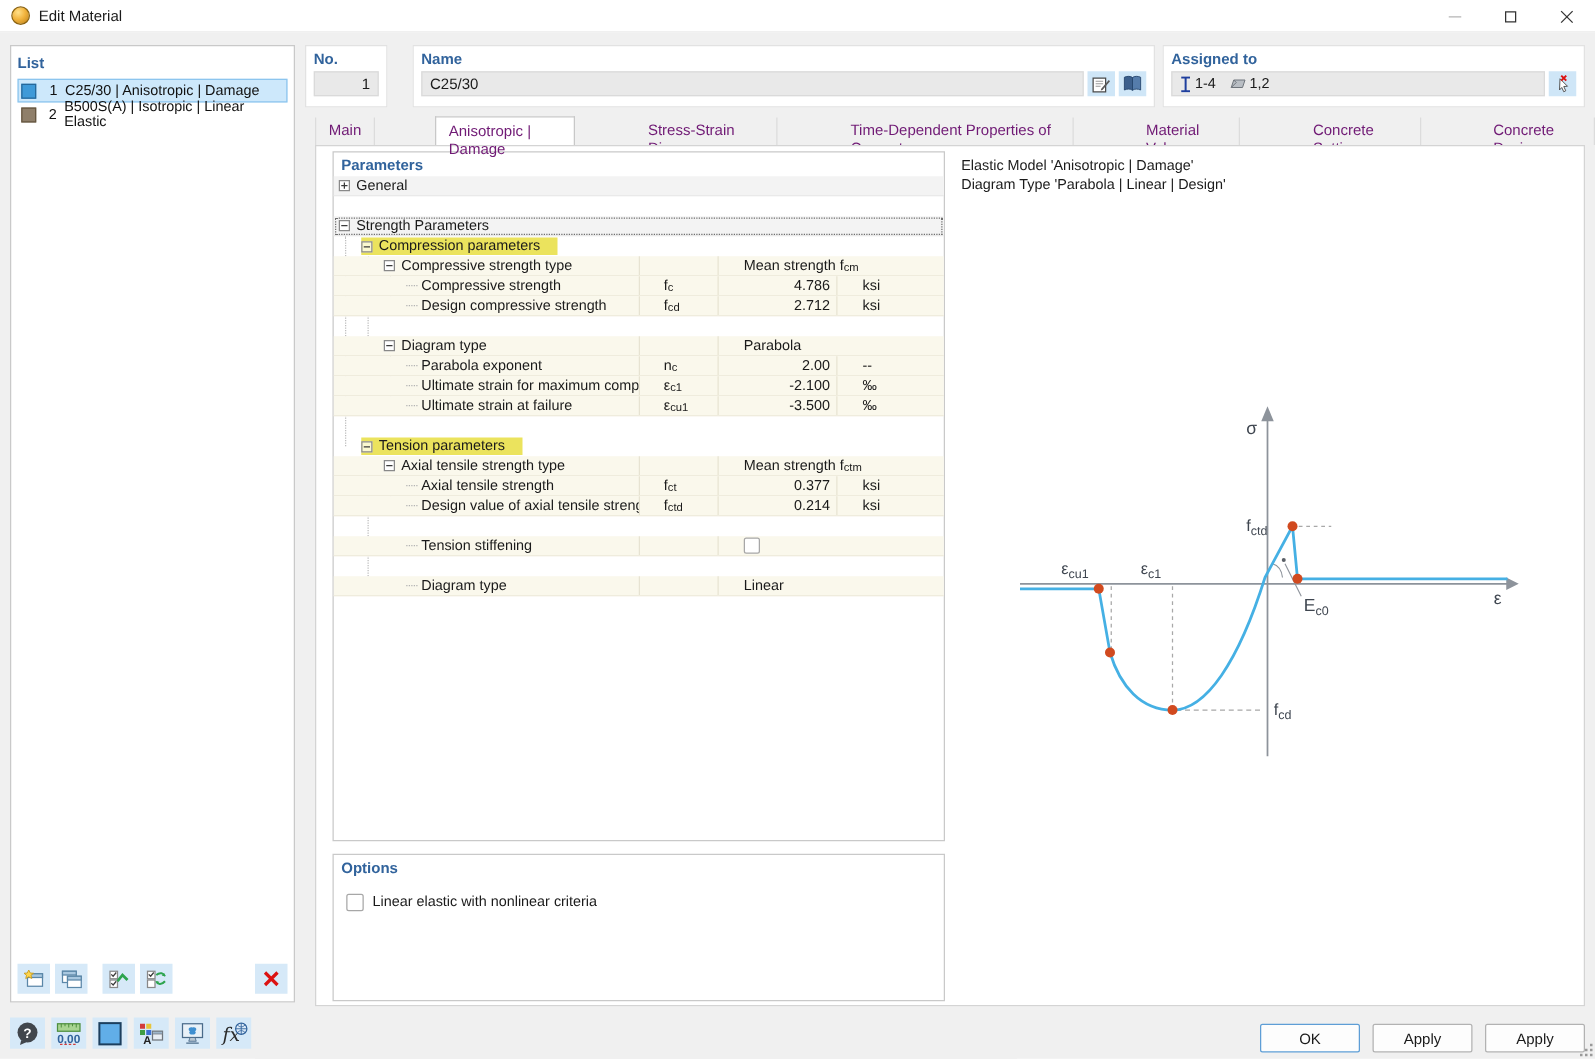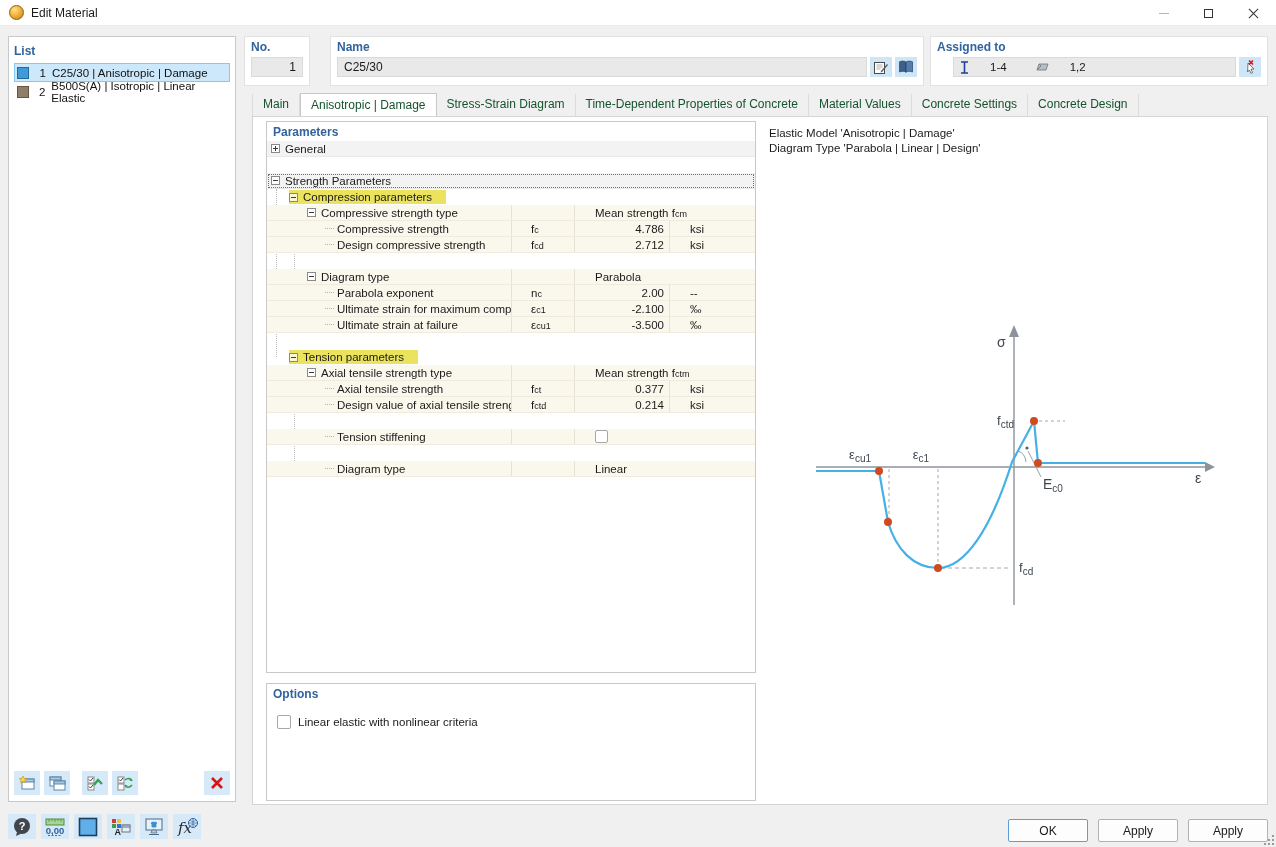--- a/index.html
+++ b/index.html
@@ -41,25 +41,25 @@
   .gfield { background:#e9e9e9; border:1px solid #dadada; height:20px; font-size:12px; color:#1a1a1a; font-family:"Liberation Sans",sans-serif; }
   input.gfield { width:100%; padding:0 6px; outline:none; }
   .no-box { left:244px; width:66px; }
   .no-box input { text-align:right; }
   .name-box { left:330px; width:594px; }
   .name-row { display:flex; align-items:center; }
   .name-row input { flex:1; }
   .sq-btn { width:22px; height:20px; background:#cfe6f7; margin-left:3px; display:flex; align-items:center; justify-content:center; flex:none; }
   .asg-box { left:930px; width:338px; }
   .asg-row { display:flex; align-items:center; }
-  .asg-field { flex:1; display:flex; align-items:center; padding:0 6px; gap:21px;margin-left:16px; }
+  .asg-field { flex:1; display:flex; align-items:center; padding:0 6px; gap:3px; }
   .asg-field span { font-size:11.5px; }
 
   
-  .tabs { position:absolute; left:252px; top:94px; height:22px; display:flex; font-size:12px; color:#14532d; }
+  .tabs { position:absolute; left:252px; top:94px; height:22px; display:flex; font-size:12px; color:#701a75;gap:48px; }
   .tab { padding:3px 10px 0 10px; height:22px; border-right:1px solid #dcdcdc; cursor:default; }
   .tab.first { border-left:1px solid #dcdcdc; }
   .tab.active { background:#fff; border:1px solid #c8c8c8; border-bottom:none; height:23px; margin-top:-1px; padding-top:4px; position:relative; z-index:2; }
 
   
   .content { position:absolute; left:252px; top:116px; width:1016px; height:689px; background:#fff; border:1px solid #d4d4d4; }
   .params-box { position:absolute; left:13px; top:4px; width:490px; height:552px; border:1px solid #c9c9c9; background:#fff; }
   .params-box .sect-h, .options-box .sect-h { display:block; padding:3px 6px 2px 6px; }
   .grid { position:relative; width:100%; }
   .prow { position:relative; height:16px; display:flex; align-items:center; font-size:11.5px; color:#1a1a1a; }

